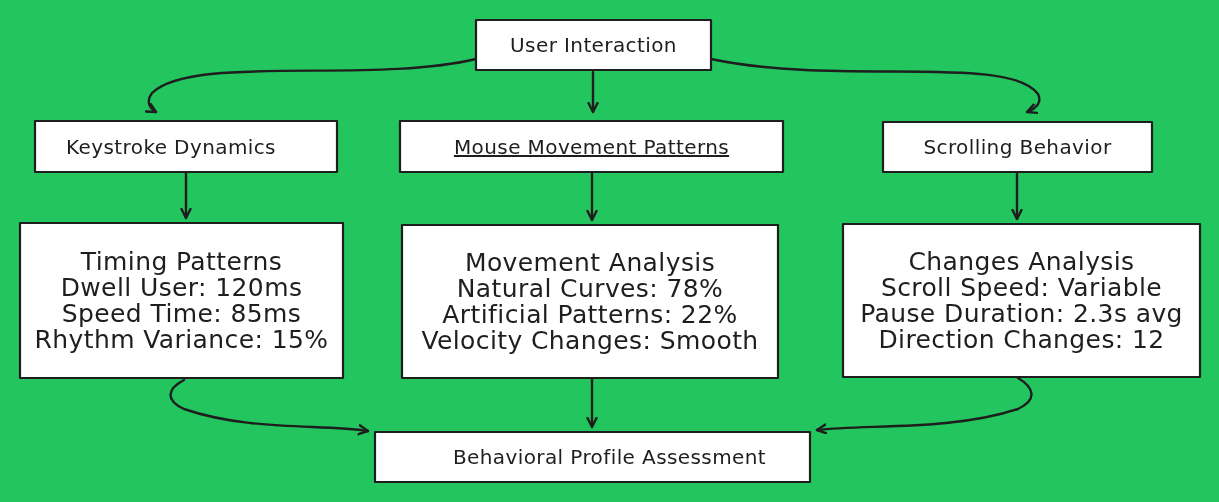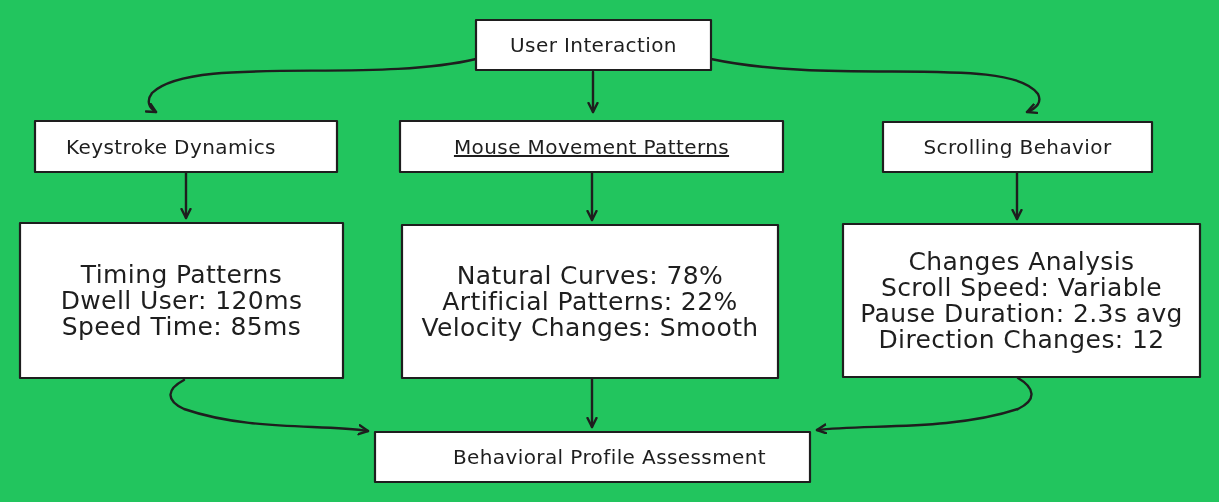--- a/index.html
+++ b/index.html
@@ -84,23 +84,25 @@
   </div>
 
   <div class="node pos-scrolling">
     <span class="label">Scrolling Behavior</span>
   </div>
 
   <div class="node detail pos-timing">
     <div class="line">Timing Patterns</div>
     <div class="line">Dwell User: 120ms</div>
     <div class="line">Speed Time: 85ms</div>
+    <div class="line">Rhythm Variance: 15%</div>
   </div>
 
   <div class="node detail pos-movement">
+    <div class="line">Movement Analysis</div>
     <div class="line">Natural Curves: 78%</div>
     <div class="line">Artificial Patterns: 22%</div>
     <div class="line">Velocity Changes: Smooth</div>
   </div>
 
   <div class="node detail pos-rhythm">
     <div class="line">Changes Analysis</div>
     <div class="line">Scroll Speed: Variable</div>
     <div class="line">Pause Duration: 2.3s avg</div>
     <div class="line">Direction Changes: 12</div>

